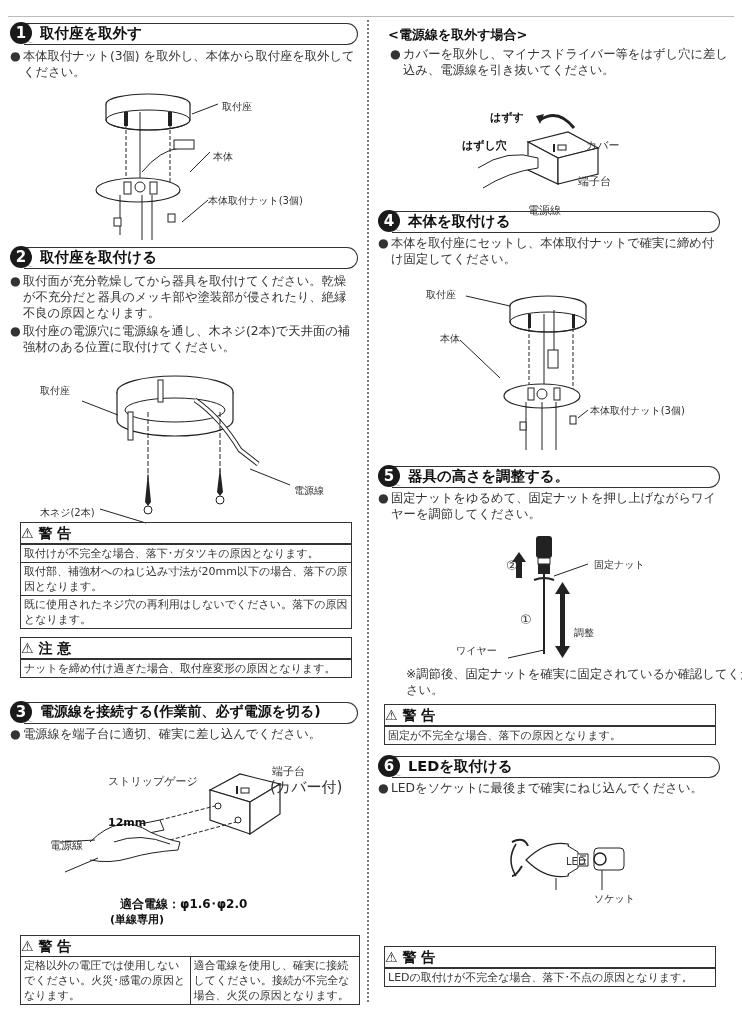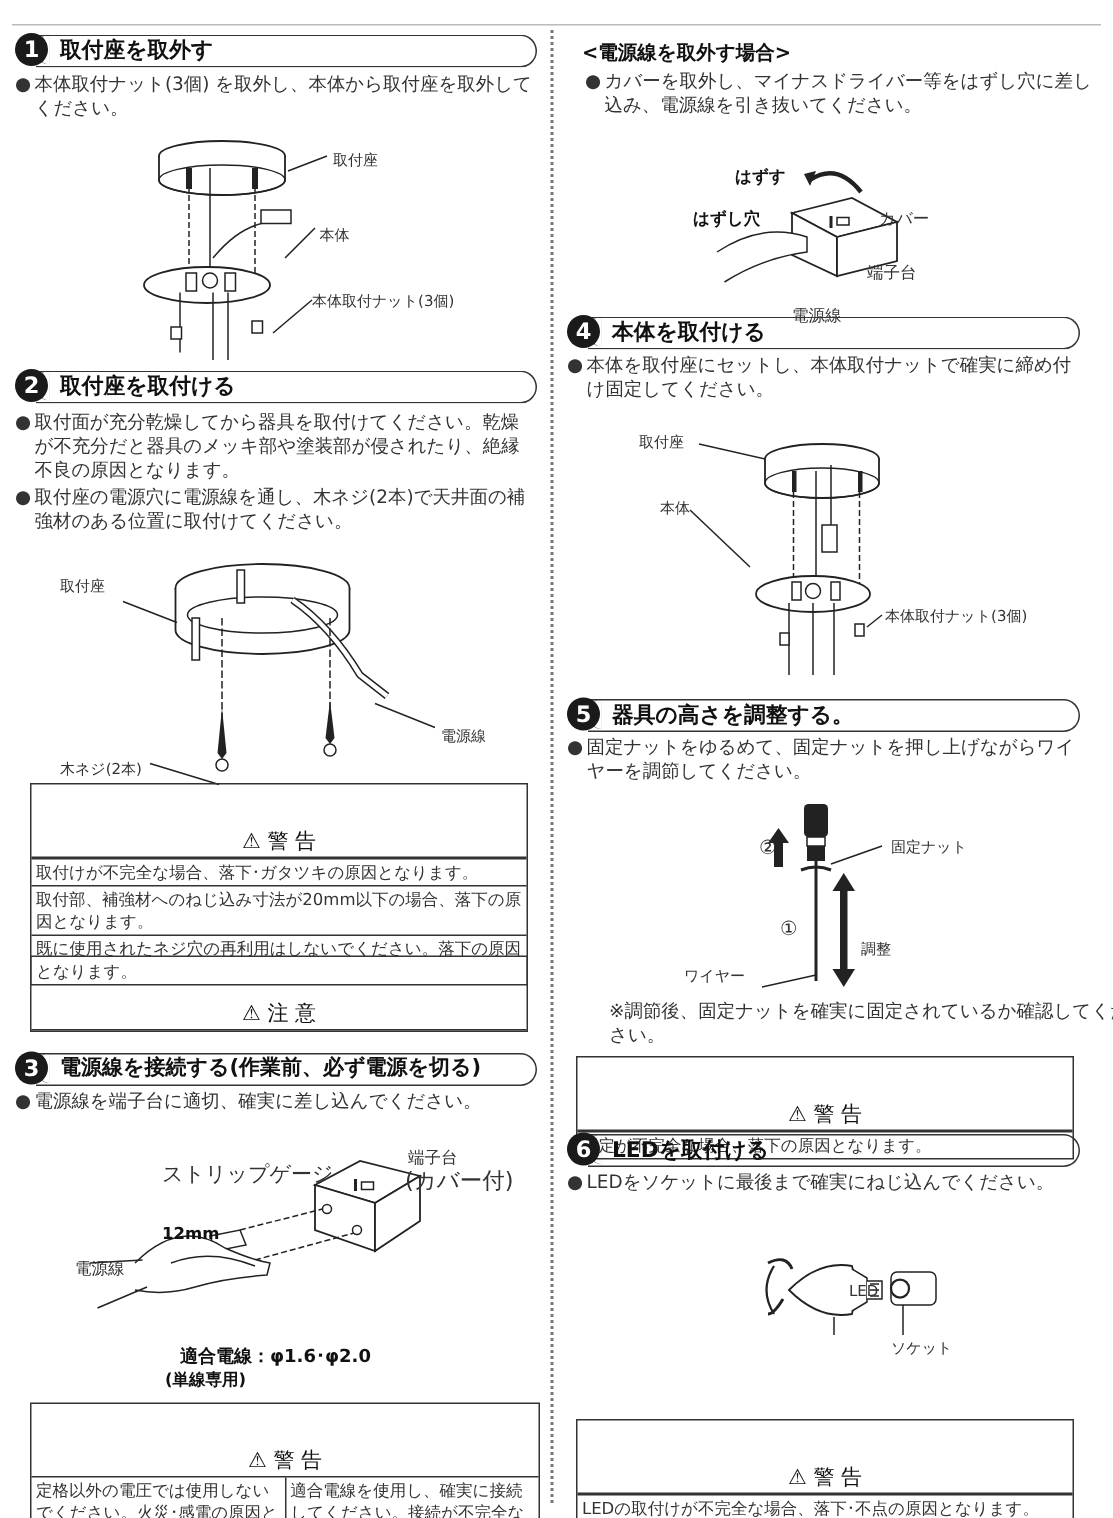--- a/index.html
+++ b/index.html
@@ -20,22 +20,22 @@
   .num { position:relative; z-index:2; width:22px; height:22px; border-radius:50%;
          background:#1a1a1a; color:#fff; font-weight:bold; font-size:15px;
          display:flex; align-items:center; justify-content:center; }
   .step-title { position:relative; z-index:2; margin-left:8px; font-size:14.5px; font-weight:bold; color:#111; }
 
   .para { position:absolute; font-size:12.3px; line-height:16px; color:#333; }
   .para .b { position:absolute; left:0; }
   .para .t { display:block; padding-left:13px; }
 
   .box { position:absolute; border:1.3px solid #333; }
-  .box .bh { text-align:center; font-weight:normal; font-size:14px; height:20px; line-height:20px;
-             border-bottom:1.3px solid #333; color:#111;margin-top:28px; }
+  .box .bh { text-align:left; font-weight:bold; font-size:14px; height:20px; line-height:20px;
+             border-bottom:1.3px solid #333; color:#111; }
   .box .row { font-size:11px; line-height:15px; padding:1px 3px; border-top:1px solid #333; color:#333; }
   .box .row:first-of-type { border-top:none; }
   .box .cols { display:flex; }
   .box .cols > div { flex:1; font-size:11px; line-height:15px; padding:1px 3px; color:#333; }
   .box .cols > div + div { border-left:1px solid #333; }
 
   .lbl { position:absolute; font-size:10px; color:#333; white-space:nowrap; }
   .lbl.bold { font-weight:bold; color:#111; font-size:11px; }
   svg { position:absolute; overflow:visible; }
   .subhead { position:absolute; font-size:13px; font-weight:bold; color:#111; }
@@ -128,20 +128,21 @@
 
   <div class="box" style="left:10px;top:500px;width:330px;">
     <div class="bh">⚠ 警 告</div>
     <div class="row">取付けが不完全な場合、落下･ガタツキの原因となります。</div>
     <div class="row">取付部、補強材へのねじ込み寸法が20mm以下の場合、落下の原因となります。</div>
     <div class="row">既に使用されたネジ穴の再利用はしないでください。落下の原因となります。</div>
   </div>
 
   <div class="box" style="left:10px;top:615px;width:330px;">
     <div class="bh">⚠ 注 意</div>
+    <div class="row">ナットを締め付け過ぎた場合、取付座変形の原因となります。</div>
   </div>
 
   <div class="step-head" style="left:0;top:679px;width:348px;">
     <div class="pill"></div>
     <div class="num">3</div>
     <div class="step-title" style="font-size:14px;">電源線を接続する(作業前、必ず電源を切る)</div>
   </div>
   <div class="para" style="left:0;top:704px;width:348px;">
     <span class="b">●</span>
     <span class="t">電源線を端子台に適切、確実に差し込んでください。</span>
@@ -156,21 +157,21 @@
     <circle cx="168" cy="44" r="3" fill="none" stroke="#222"></circle>
     <circle cx="188" cy="58" r="3" fill="none" stroke="#222"></circle>
     <line x1="110" y1="58" x2="165" y2="44" stroke="#222" stroke-dasharray="4 2"></line>
     <line x1="120" y1="78" x2="186" y2="60" stroke="#222" stroke-dasharray="4 2"></line>
     <path d="M90 62 L110 58 L114 68 L94 72 Z" fill="#fff" stroke="#222"></path>
     <path d="M40 80 Q70 50 100 70 Q118 78 130 80 L128 88 Q100 90 80 96 Q60 102 40 98" fill="#fff" stroke="#222"></path>
     <path d="M64 80 Q90 70 120 82" fill="none" stroke="#222"></path>
     <line x1="10" y1="80" x2="45" y2="78" stroke="#222"></line>
     <line x1="15" y1="110" x2="48" y2="96" stroke="#222"></line>
   </svg>
-  <div class="lbl" style="left:98px;top:752px;font-size:14px;">ストリップゲージ</div>
+  <div class="lbl" style="left:98px;top:752px;font-size:11px;">ストリップゲージ</div>
   <div class="lbl" style="left:262px;top:742px;font-size:11px;">端子台</div>
   <div class="lbl" style="left:260px;top:756px;font-size:15px;">(カバー付)</div>
   <div class="lbl bold" style="left:98px;top:794px;">12mm</div>
   <div class="lbl" style="left:40px;top:816px;font-size:11px;">電源線</div>
   <div class="lbl bold" style="left:110px;top:874px;font-size:12px;">適合電線：φ1.6･φ2.0</div>
   <div class="lbl bold" style="left:100px;top:890px;">(単線専用)</div>
 
   <div class="box" style="left:10px;top:913px;width:338px;">
     <div class="bh">⚠ 警 告</div>
     <div class="cols">

